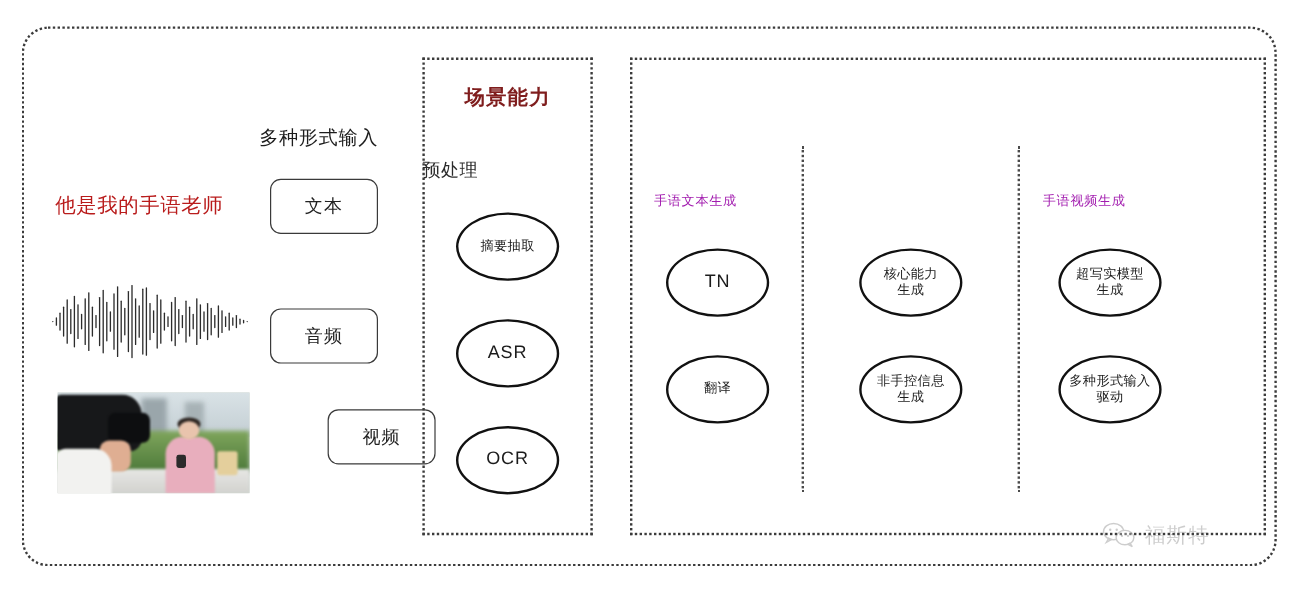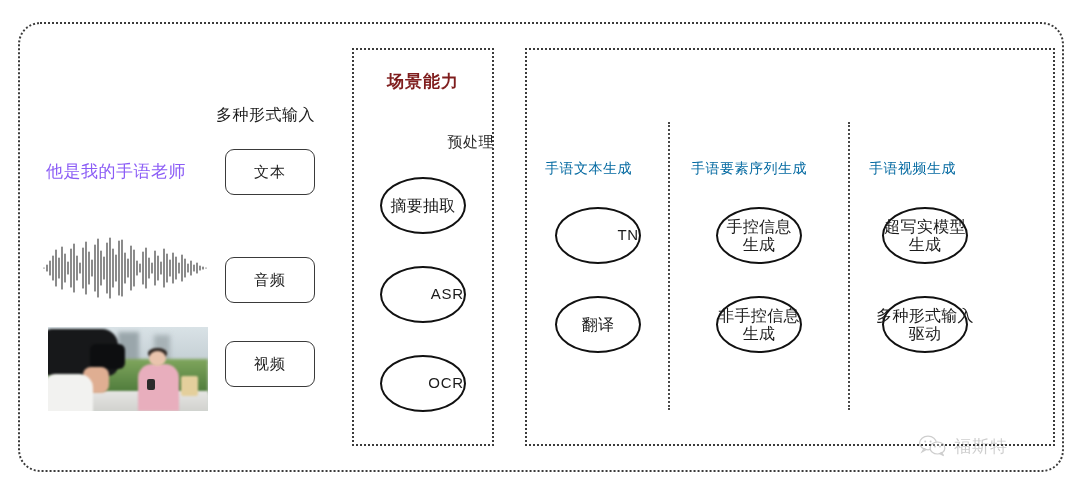--- a/index.html
+++ b/index.html
@@ -60,26 +60,26 @@
     white-space: nowrap;
     text-align: center;
   }
   .sub-title {
     position: absolute;
     font-size: 15px;
     font-weight: normal;
     color: #2b2b2b;
     letter-spacing: .5px;
     white-space: nowrap;
-    text-align: right;
+    text-align: left;
   }
   .section-label {
     position: absolute;
-    font-size: 14px;
-    color: #0369a1;
+    font-size: 11px;
+    color: #a21caf;
     letter-spacing: .5px;
     white-space: nowrap;
   }
 
   #scene-title  { left: 352px; top: 70px;  width: 142px; }
   #core-title   { left: 525px; top: 70px;  width: 530px; }
   #scene-sub    { left: 352px; top: 133px; width: 142px; }
 
   #core-col-label-0 { left: 545px; top: 160px; }
   #core-col-label-1 { left: 691px; top: 160px; }
@@ -87,21 +87,21 @@
 
   #multimodal-label {
     left: 216px; top: 105px;
     font-size: 16px; font-weight: 500;
     color: #1d1d1d;
   }
   #sample-sentence {
     position: absolute;
     left: 46px; top: 160px;
     font-size: 17px;
-    color: #8b5cf6;
+    color: #b91c1c;
     letter-spacing: .5px;
     white-space: nowrap;
   }
 
   
   .input-chip {
     position: absolute;
     left: 225px;
     width: 90px; height: 46px;
     border: 1.6px solid #3a3a3a;
@@ -110,42 +110,42 @@
     display: flex;
     align-items: center;
     justify-content: center;
     font-size: 15px;
     color: #222;
     background: #fff;
     letter-spacing: 1px;
   }
   #chip-0 { top: 149px; }
   #chip-1 { top: 257px; }
-  #chip-2 { top: 341px; }
+  #chip-2 { top: 341px; margin-left: 48px; }
 
   
   .ellipse {
     position: absolute;
     width: 86px; height: 57px;
     border: 2.2px solid #111;
     border-radius: 50%;
     box-sizing: border-box;
     display: flex;
     flex-direction: column;
     align-items: center;
     justify-content: center;
-    font-size: 16px;
+    font-size: 11px;
     line-height: 1.12;
     color: #1b1b1b;
     text-align: center;
     background: #fff;
     letter-spacing: .3px;
   }
   .ellipse .ln { display: block; white-space: nowrap; }
-  .ellipse.latin { font-size: 15px; letter-spacing: .8px; align-items: flex-end; }
+  .ellipse.latin { font-size: 15px; letter-spacing: .8px; }
 
   
   #scene-node-0 { left: 380px; top: 177px; }
   #scene-node-1 { left: 380px; top: 266px; }
   #scene-node-2 { left: 380px; top: 355px; }
 
   
   #core-0-0 { left: 555px; top: 207px; }
   #core-0-1 { left: 555px; top: 296px; }
   #core-1-0 { left: 716px; top: 207px; }
@@ -363,32 +363,31 @@
   <div class="ellipse latin" id="scene-node-1">
     <span class="ln">ASR</span>
   </div>
 
   <div class="panel" id="core-panel"></div>
 
   <div class="col-divider" id="divider-1"></div>
   <div class="col-divider" id="divider-2"></div>
 
   <div class="section-label" id="core-col-label-0">手语文本生成</div>
-  <div class="section-label" id="core-col-label-1">手语要素序列生成</div>
   <div class="section-label" id="core-col-label-2">手语视频生成</div>
 
   <div class="ellipse latin" id="core-0-0">
     <span class="ln">TN</span>
   </div>
   <div class="ellipse" id="core-0-1">
     <span class="ln">翻译</span>
   </div>
 
   <div class="ellipse" id="core-1-0">
-    <span class="ln">手控信息</span>
+    <span class="ln">核心能力</span>
     <span class="ln">生成</span>
   </div>
   <div class="ellipse" id="core-1-1">
     <span class="ln">非手控信息</span>
     <span class="ln">生成</span>
   </div>
 
   <div class="ellipse" id="core-2-0">
     <span class="ln">超写实模型</span>
     <span class="ln">生成</span>

